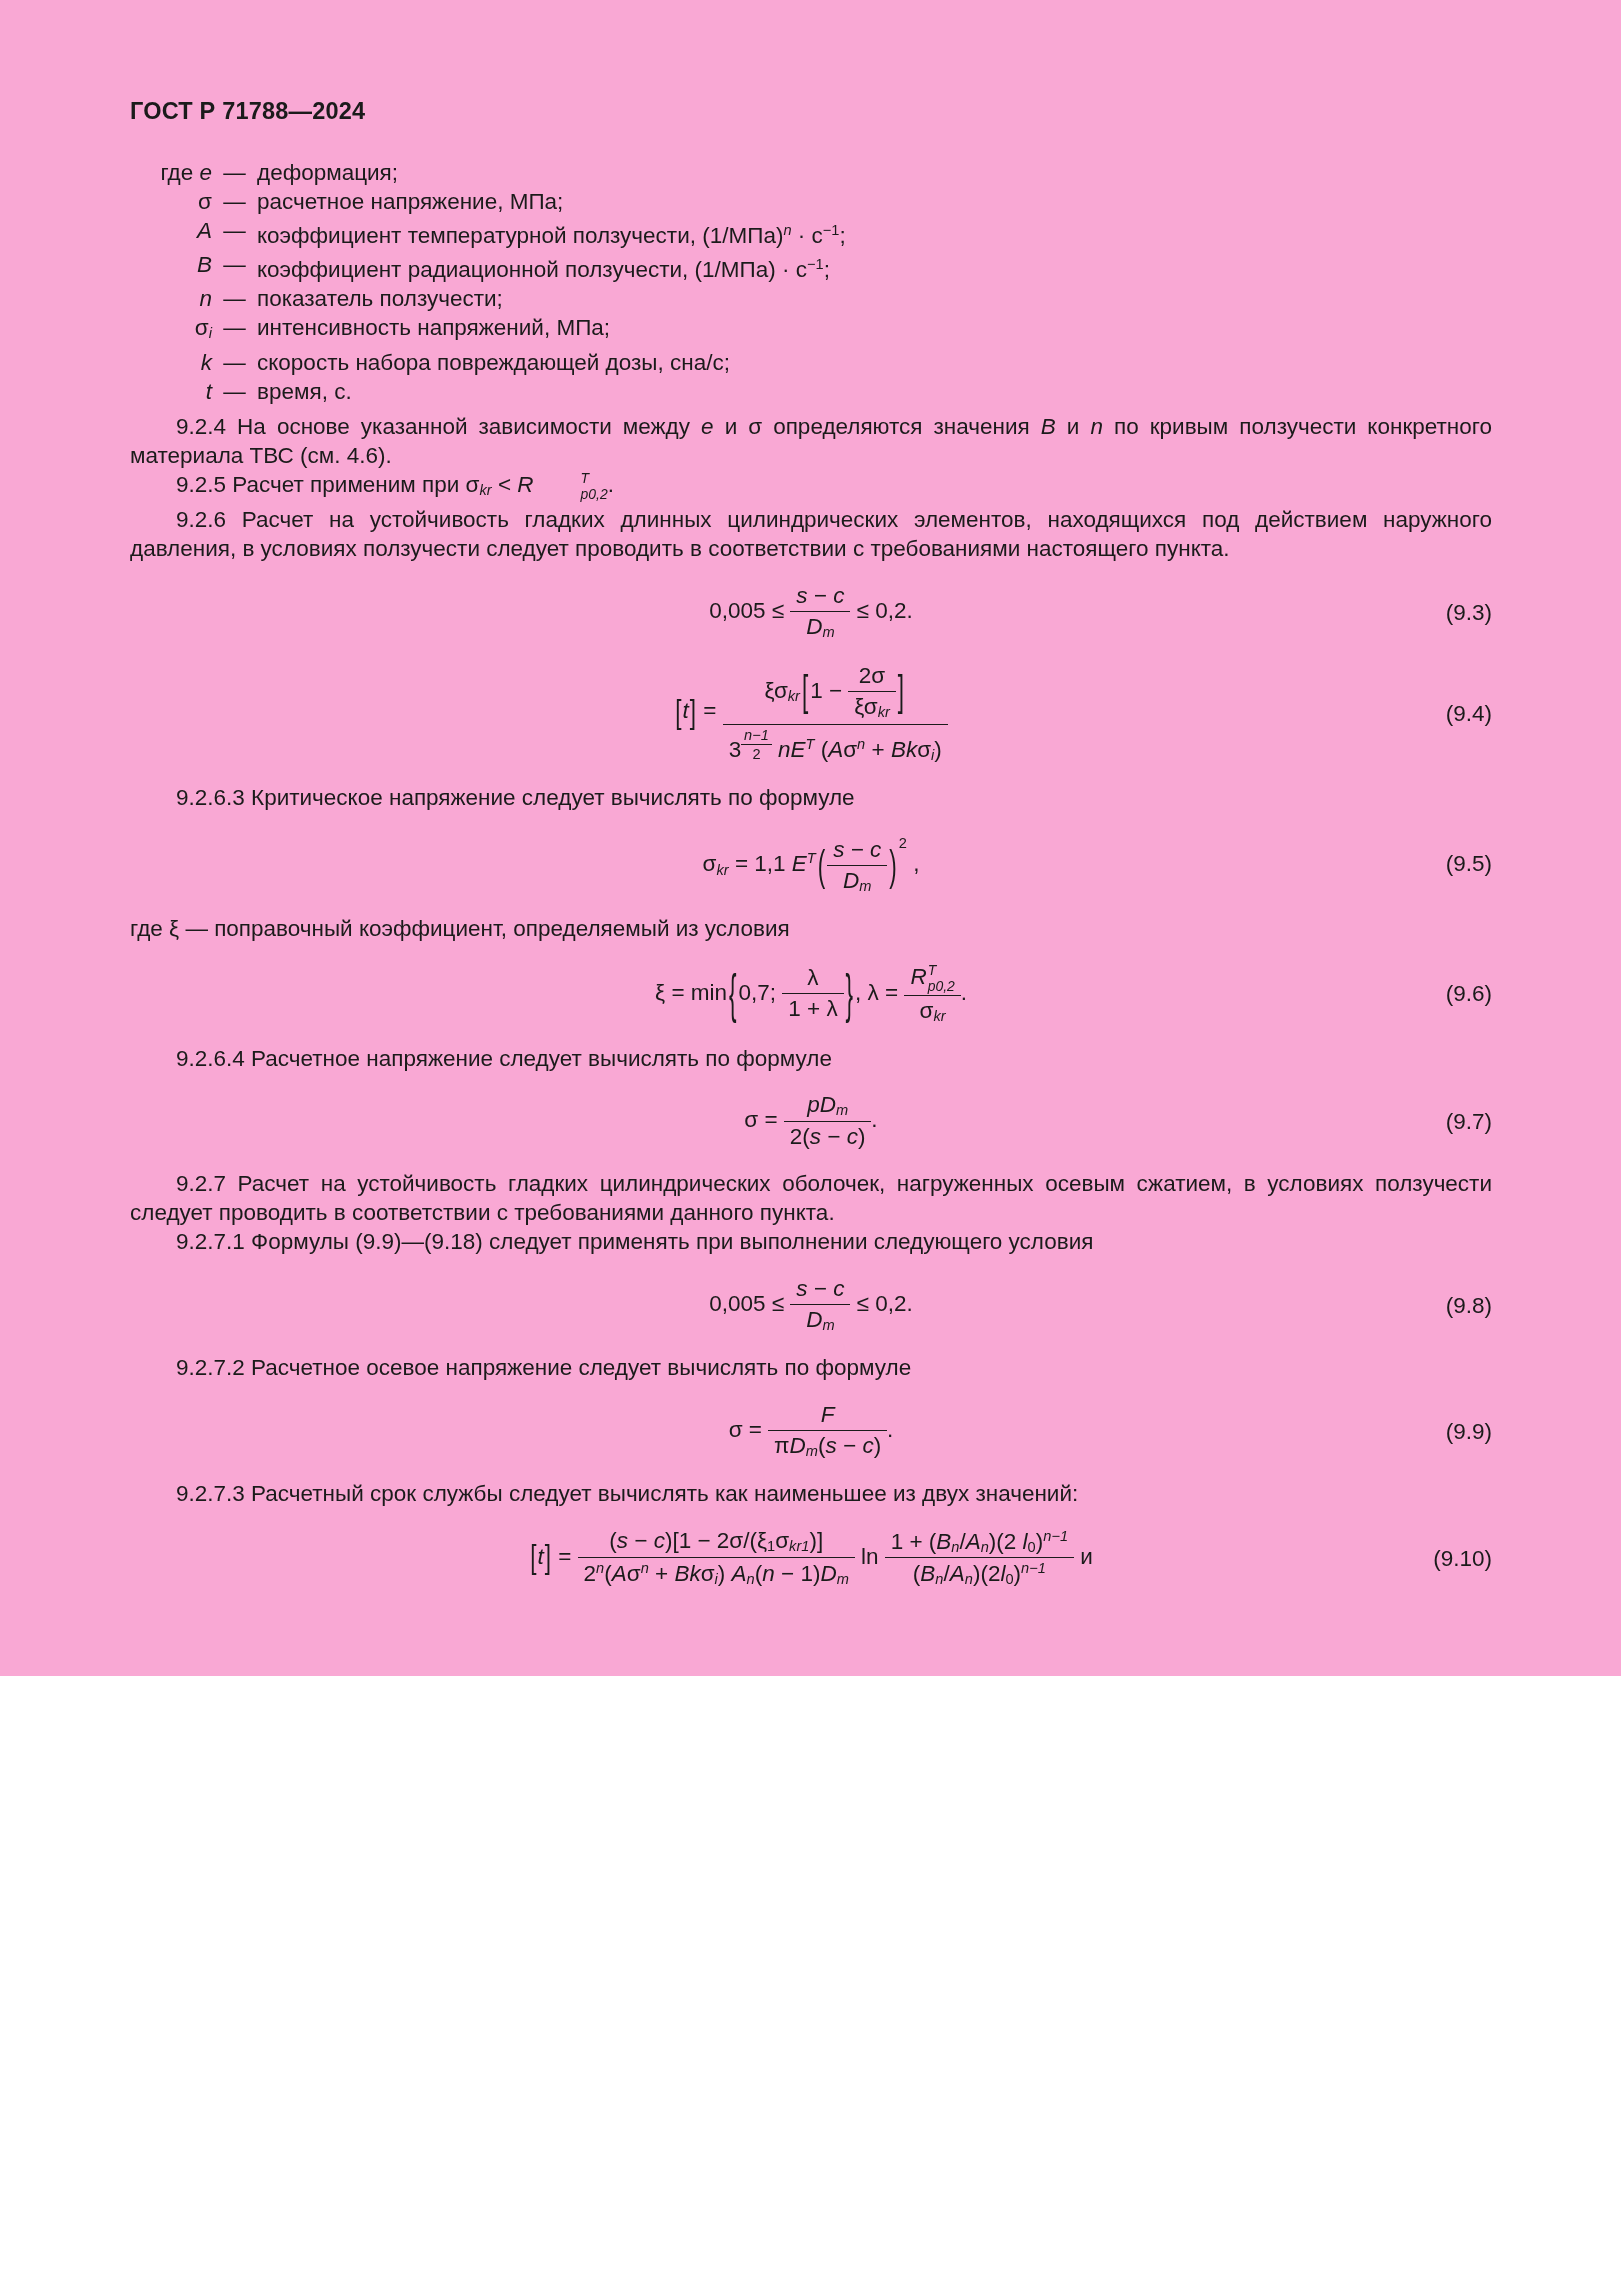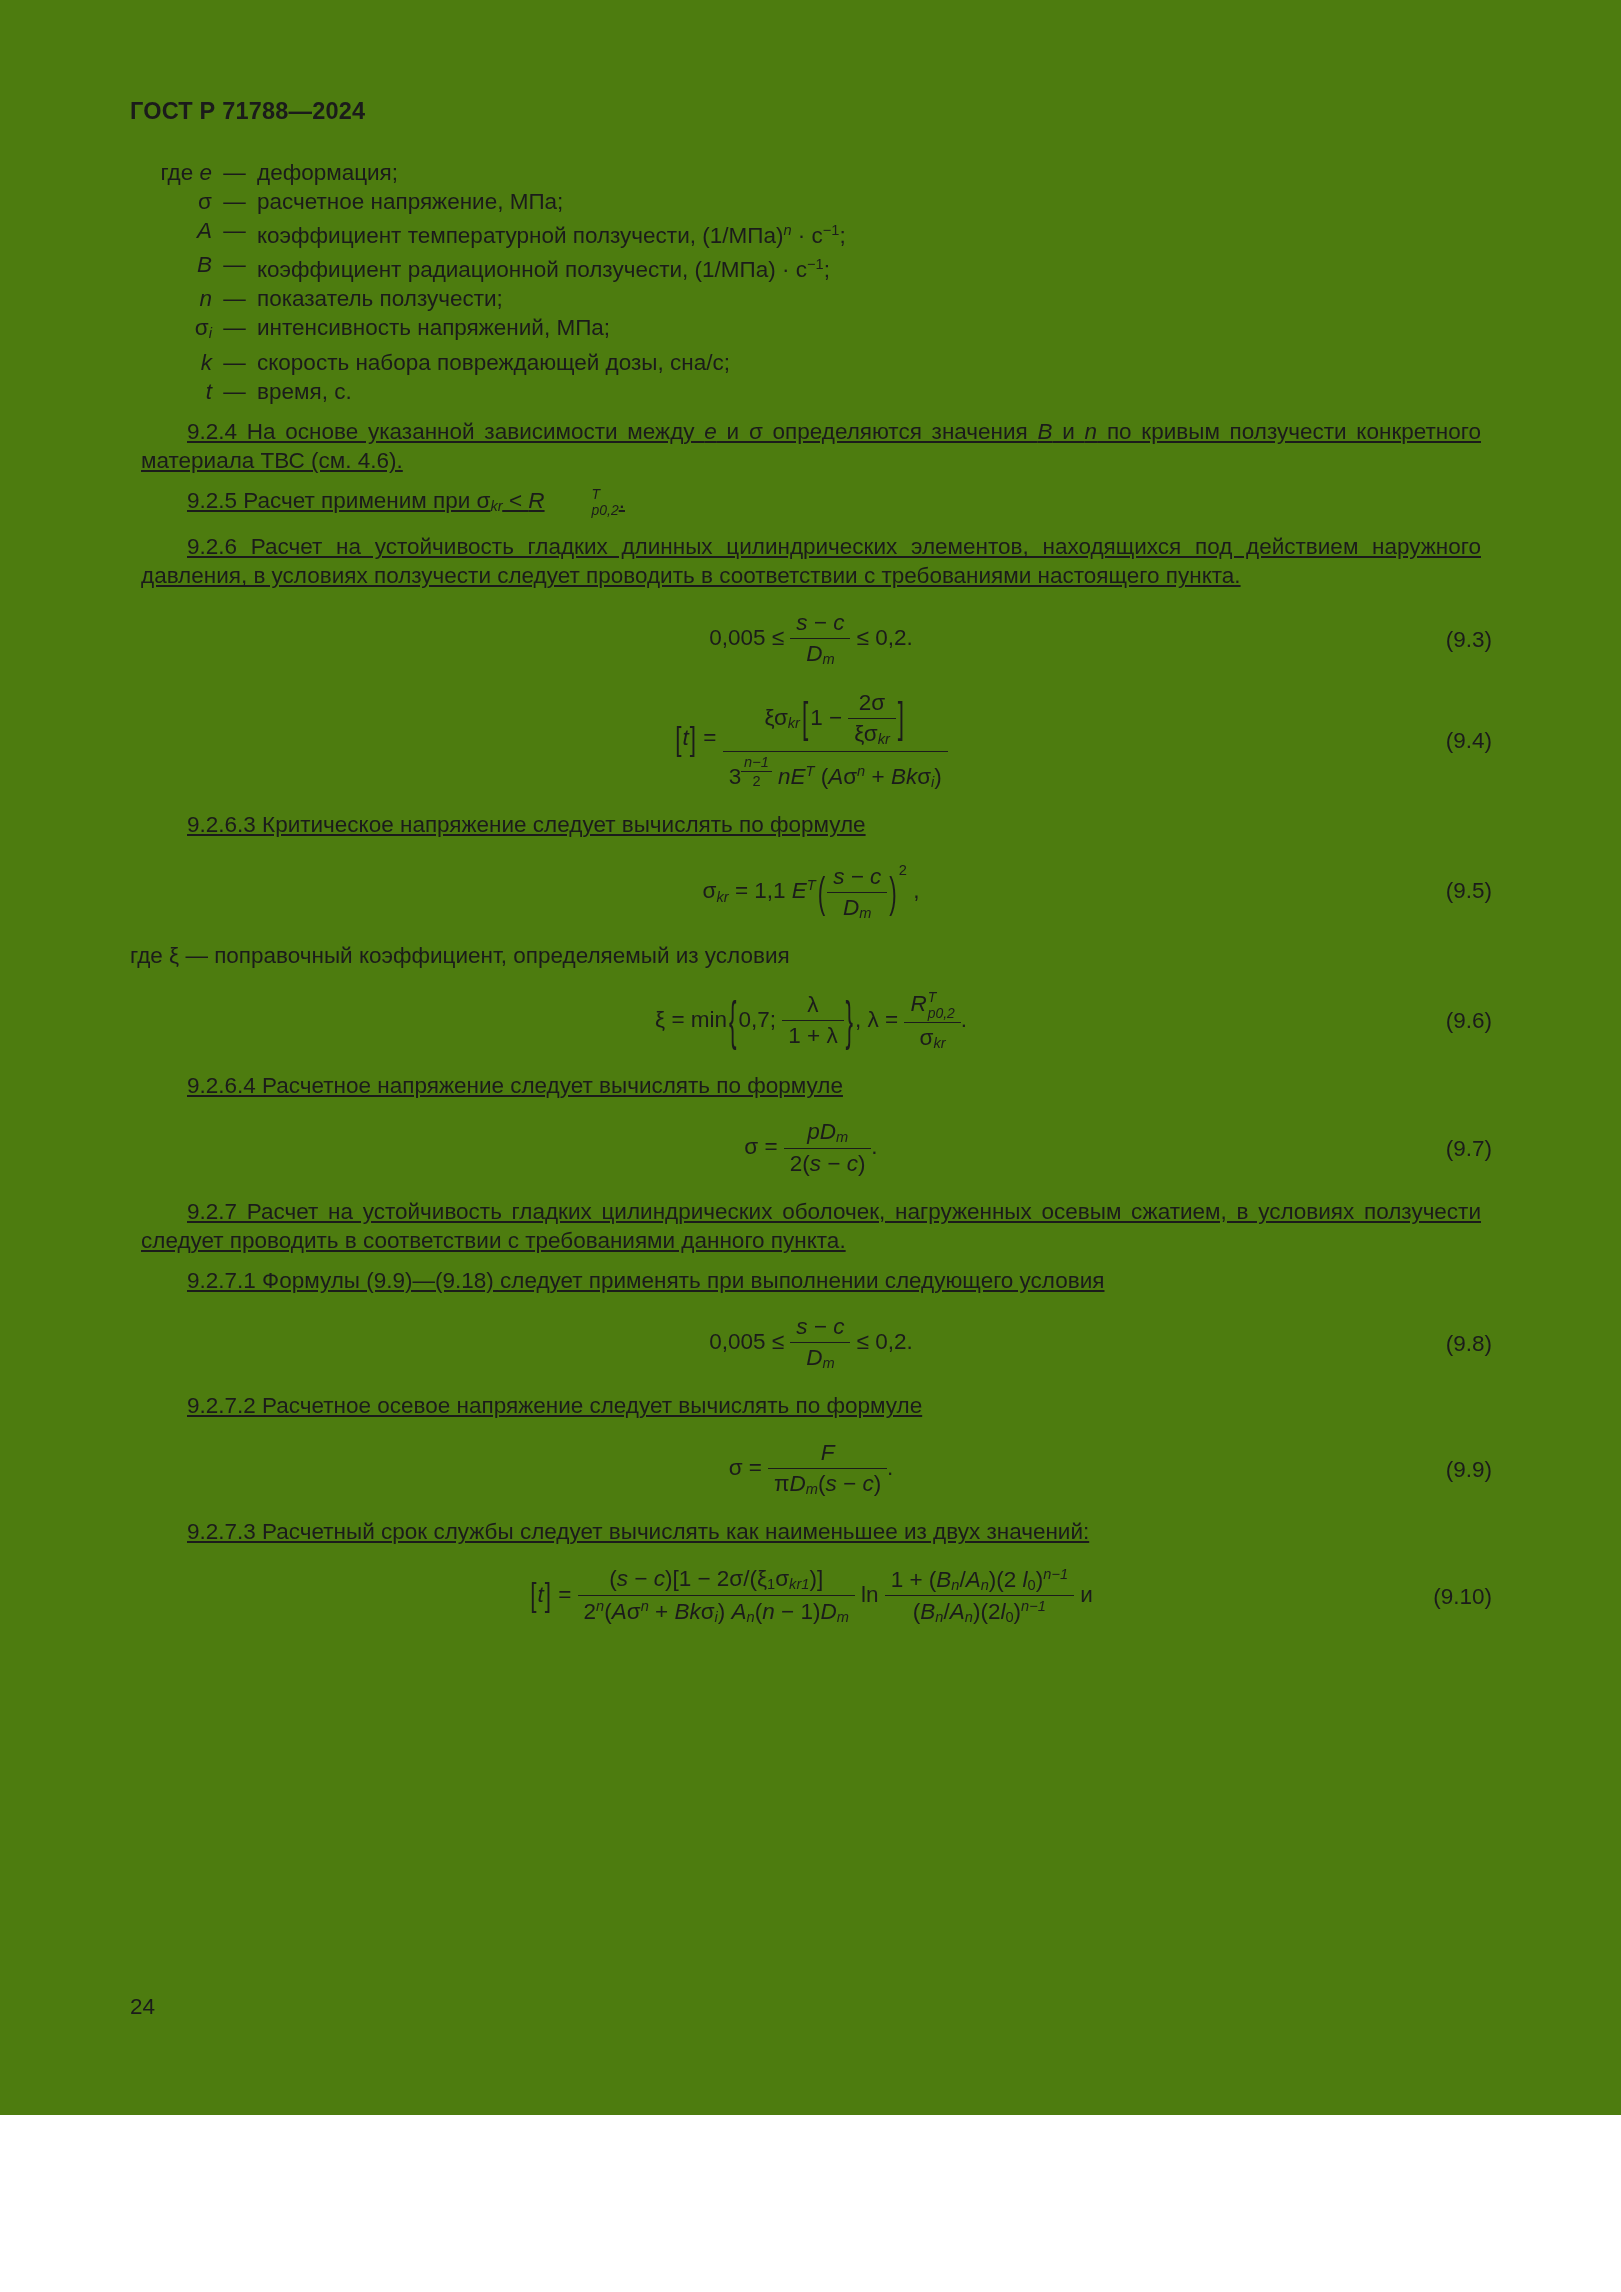--- a/index.html
+++ b/index.html
@@ -4,37 +4,37 @@
 <style>
   * { margin:0; padding:0; box-sizing:border-box; }
   html,body { background:#ffffff; }
   body {
     width:1621px; height:2293px;
     font-family:"Liberation Sans", sans-serif;
     color:#1b1b1b;
   }
   .page {
     position:relative;
-    width:1621px; height:2115px;
-    background:#4d7c0f;
+    width:1621px; height:1676px;
+    background:#f9a8d4;
     padding:98px 129px 0 130px;
     overflow:hidden;
   }
   .doc-header { font-weight:bold; font-size:23.5px; margin-bottom:33px; letter-spacing:0.2px; }
   .content { font-size:22.5px; line-height:29px; text-align:justify; }
 
   
   .def-list { margin-bottom:5.9px; }
   .def-row { display:flex; text-align:left; }
   .def-term { flex:0 0 82px; text-align:right; white-space:nowrap; }
   .def-dash { flex:0 0 45px; text-align:center; }
   .def-desc { flex:1; }
 
   
-  .para { text-indent:46px; margin:11px;text-decoration:underline; }
+  .para { text-indent:46px; margin:0; }
   .noindent { text-indent:0; }
 
   
   .v { font-style:italic; }
   .sb { font-size:0.65em; vertical-align:-0.22em; }
   .sp { font-size:0.65em; vertical-align:0.55em; }
   .hisup { font-size:0.65em; vertical-align:1.6em; }
   .supsub {
     display:inline-flex; flex-direction:column; align-items:flex-start;
     font-size:0.62em; line-height:1.15; vertical-align:middle; margin-left:1px;

